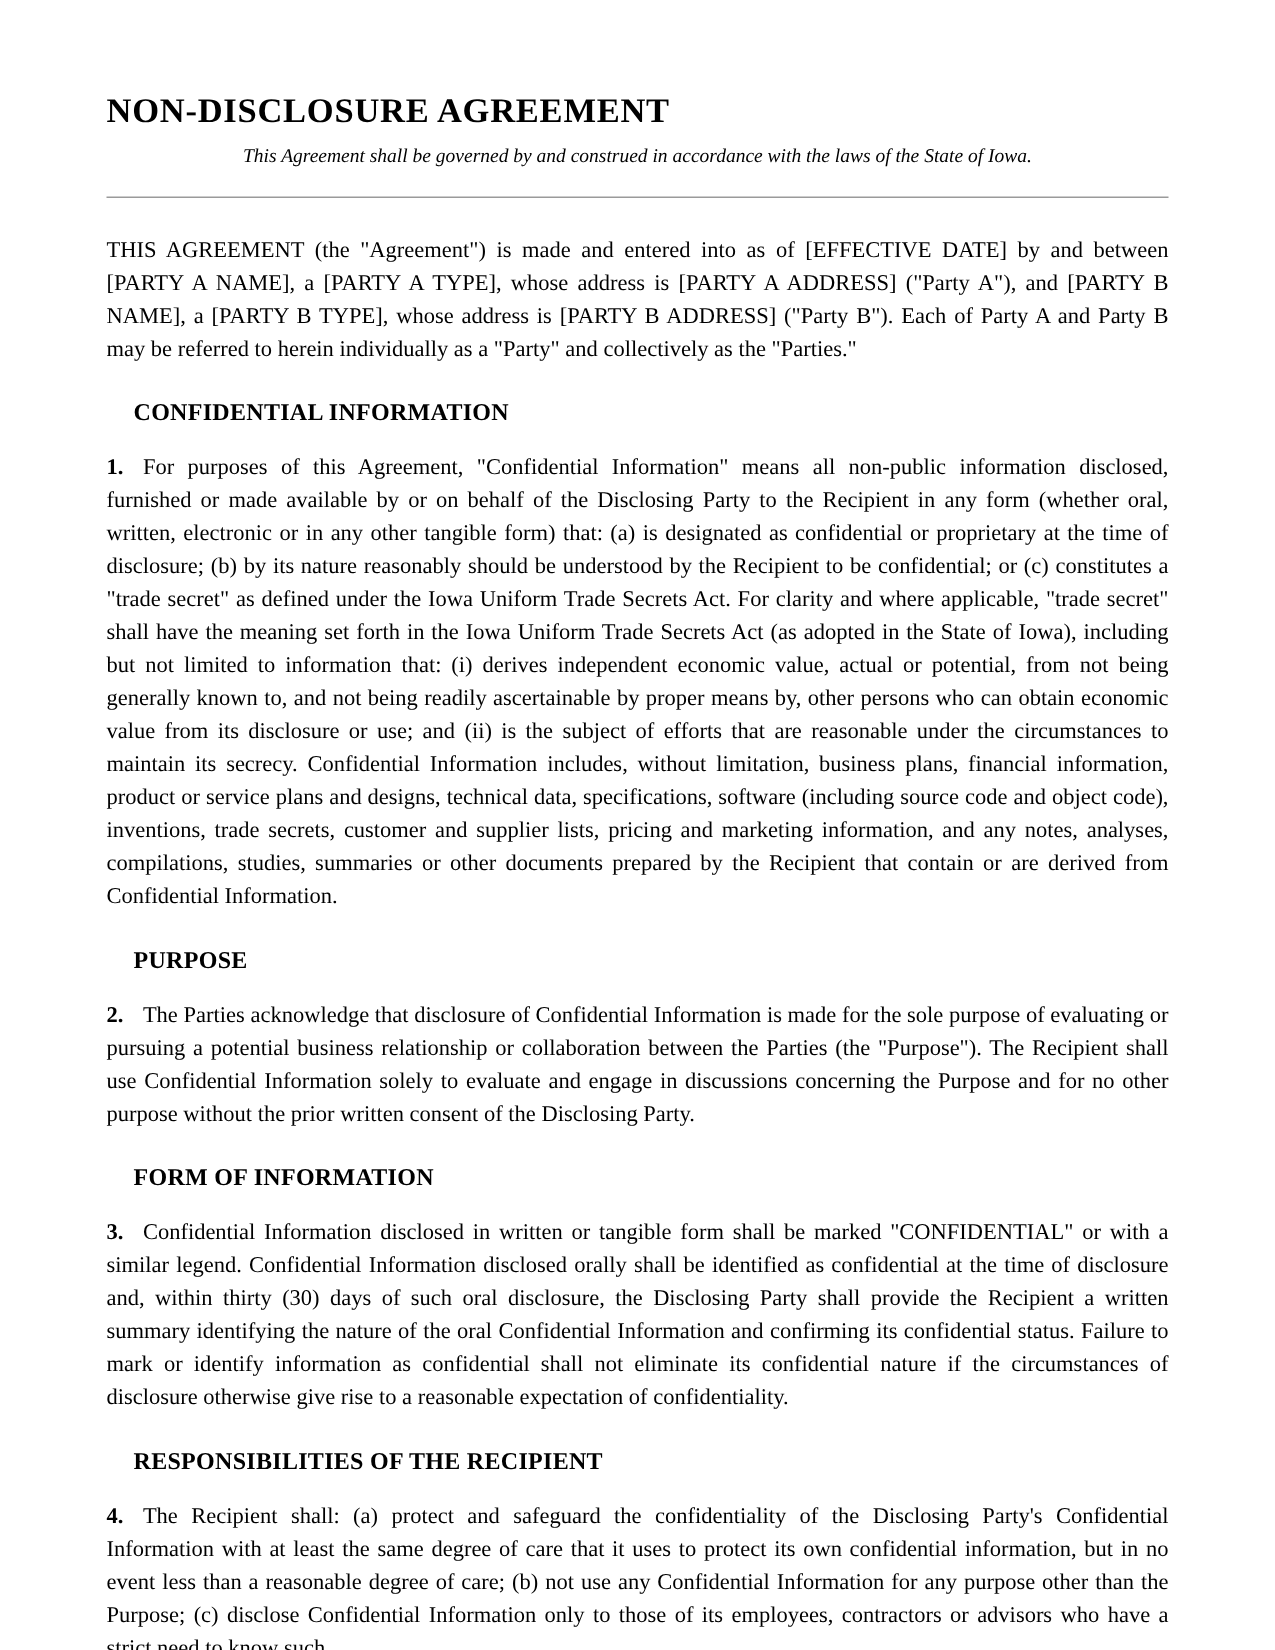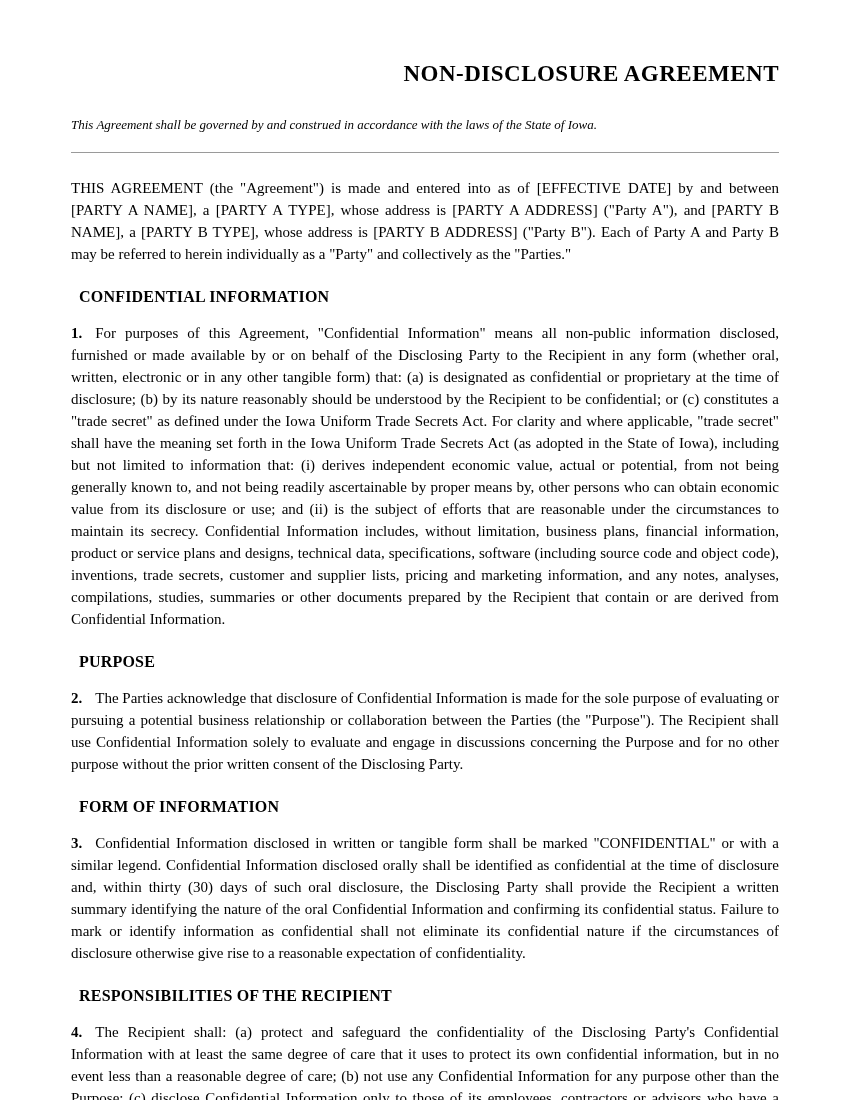--- a/index.html
+++ b/index.html
@@ -16,48 +16,48 @@
   }
   .page {
     width: 708px;
     margin: 0 auto;
     padding: 0;
   }
   .doc-title {
     margin: 60px 0 0 0;
     font-size: 23px;
     font-weight: bold;
-    text-align: right;
+    text-align: left;
     letter-spacing: 0.5px;
     line-height: 28px;
   }
   .doc-subtitle {
-    margin: 27px 0 0 0;
+    margin: 6px 0 0 0;
     font-size: 13px;
     font-style: italic;
-    text-align: left;
+    text-align: center;
     line-height: 19px;
   }
   .title-divider {
     margin: 18px 0 0 0;
     border: none;
     border-top: 1px solid #9a9a9a;
     height: 0;
   }
   .body-par {
     margin: 13px 0;
     font-size: 15px;
     line-height: 22px;
     text-align: justify;
   }
   .first-par {
     margin-top: 24px;
   }
   .section-heading {
-    margin: 21px 0 14px 8px;
+    margin: 21px 0 14px 18px;
     font-size: 16px;
     font-weight: bold;
     line-height: 22px;
     text-align: left;
     letter-spacing: 0.2px;
   }
   .clause-num {
     font-weight: bold;
     margin-right: 13px;
   }

